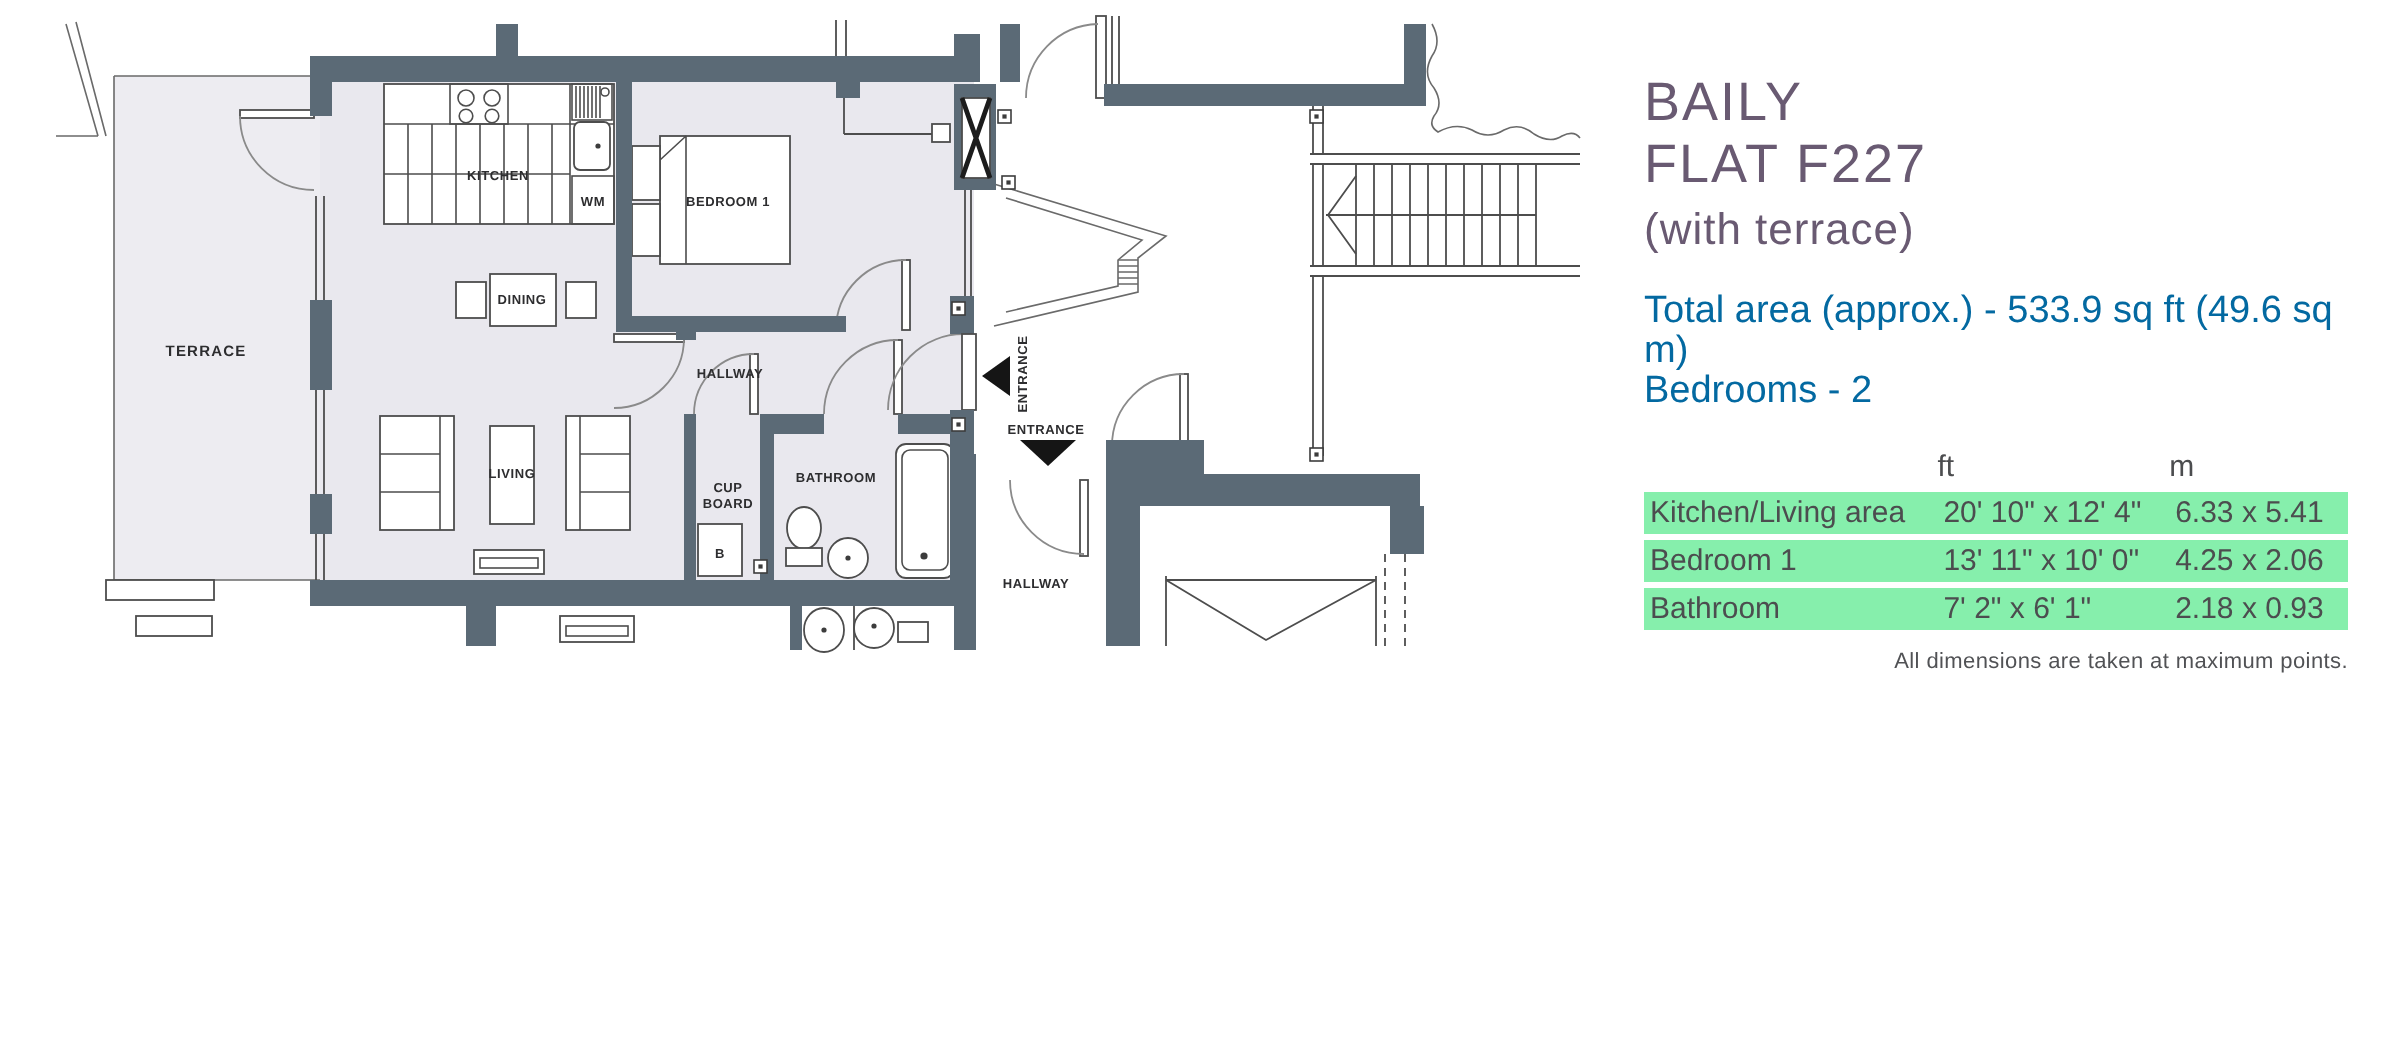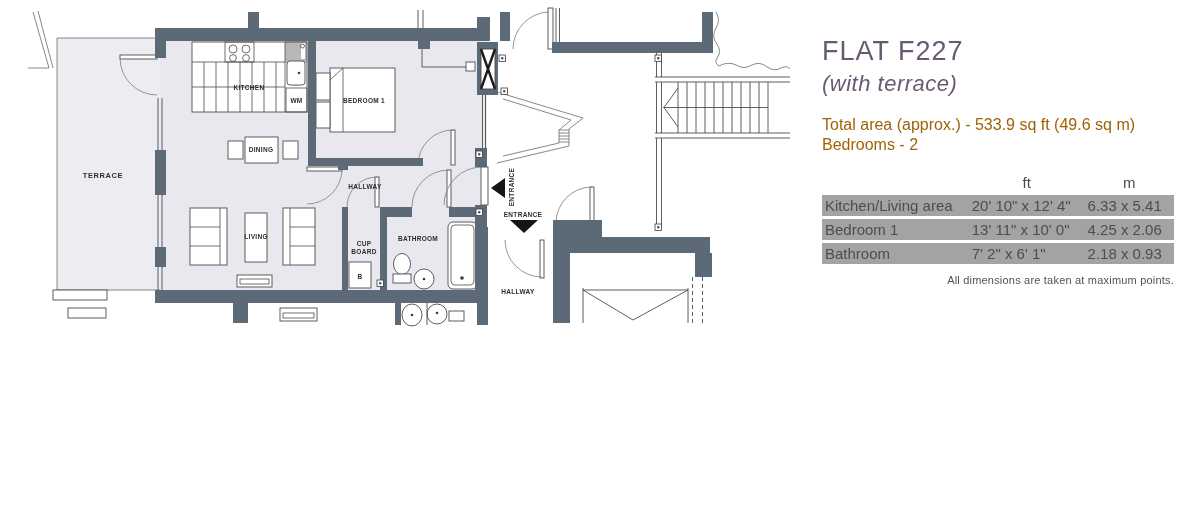--- a/index.html
+++ b/index.html
@@ -13,26 +13,26 @@
   .furnl{stroke:#4d4d4d;stroke-width:0.8;fill:none;}
   .arc{stroke:#8a8a8a;stroke-width:0.9;fill:none;}
   .lbl{font:700 6.5px "Liberation Sans",sans-serif;fill:#2d2d2f;text-anchor:middle;letter-spacing:0.3px;}
   .lblbig{font:700 7.5px "Liberation Sans",sans-serif;fill:#2d2d2f;text-anchor:middle;letter-spacing:0.6px;}
   .tri{fill:#151515;}
   .mkw{fill:#fff;stroke:#3c3c3c;stroke-width:0.8;}
   .mkd{fill:#3c3c3c;}
   
   #panel{position:absolute;left:822px;top:36px;width:352px;color:#4c4d4f;}
   .t1{font-size:27px;letter-spacing:1px;color:#695a72;line-height:31px;font-weight:400;}
-  .t2{font-size:22px;letter-spacing:0.5px;color:#695a72;line-height:30px;margin-top:2px;font-weight:400;font-style:italic;}
-  .meta{margin-top:16px;font-size:16px;line-height:20px;color:#a16207;}
+  .t2{font-size:22px;letter-spacing:0.5px;color:#695a72;line-height:30px;margin-top:2px;font-weight:400;}
+  .meta{margin-top:16px;font-size:19px;line-height:20px;color:#0369a1;}
   table.dims{border-collapse:separate;border-spacing:0 3px;margin-top:16px;width:352px;
              font-size:15px;color:#4c4d4f;}
-  table.dims th{font-weight:400;text-align:center;padding:0 0 1px 0;font-size:15px;}
-  table.dims td{background:#a3a3a3;padding:2px 0 2px 3px;}
+  table.dims th{font-weight:400;text-align:left;padding:0 0 1px 0;font-size:15px;}
+  table.dims td{background:#86efac;padding:2px 0 2px 3px;}
   table.dims td:first-child{width:146px;}
   table.dims td:nth-child(2){width:117px;}
   table.dims td:nth-child(3){width:89px;}
   table.dims th:first-child{width:146px;}
   .foot{margin-top:7px;font-size:11px;color:#515255;letter-spacing:0.2px;text-align:right;}
 </style>
 </head>
 <body>
 
 <div id="stage">
@@ -247,20 +247,21 @@
     <text class="lbl" x="364" y="246">CUP</text>
     <text class="lbl" x="364" y="254">BOARD</text>
     <text class="lbl" x="360" y="279">B</text>
     <text class="lbl" x="418" y="241">BATHROOM</text>
     <text class="lbl" x="511" y="189.5" transform="rotate(-90 511 187)">ENTRANCE</text>
     <text class="lbl" x="523" y="217">ENTRANCE</text>
     <text class="lbl" x="518" y="294">HALLWAY</text>
   </svg>
 
   <div id="panel">
+    <div class="t1">BAILY</div>
     <div class="t1">FLAT F227</div>
     <div class="t2">(with terrace)</div>
     <div class="meta">
       <div>Total area (approx.) - 533.9 sq ft (49.6 sq m)</div>
       <div>Bedrooms - 2</div>
     </div>
     <table class="dims">
       <thead>
         <tr>
           <th></th>

